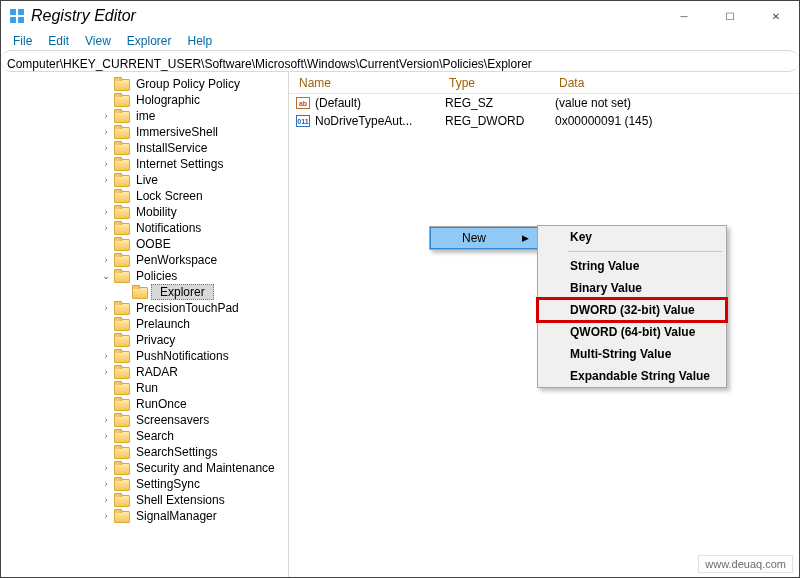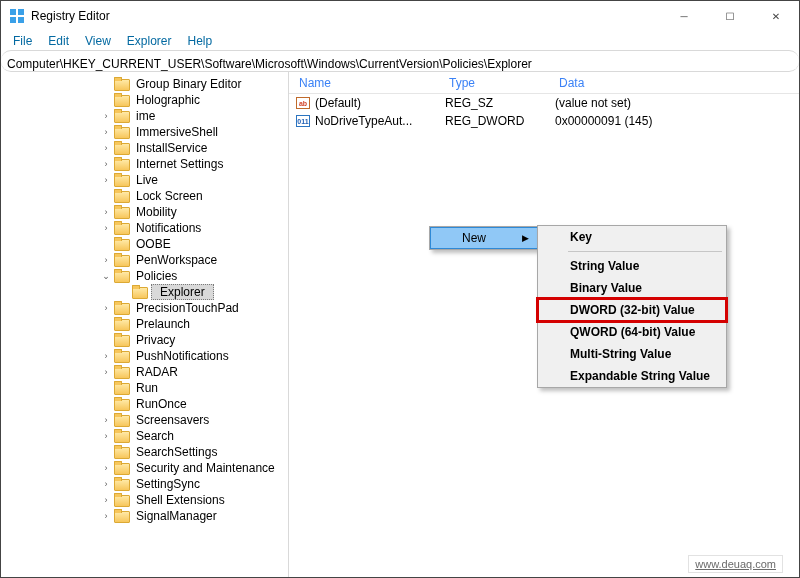--- a/index.html
+++ b/index.html
@@ -1,21 +1,21 @@
 <!DOCTYPE html>
 <html><head>
 <meta charset="utf-8">
 <style>
   * { box-sizing: border-box; font-family: "Segoe UI", Tahoma, sans-serif; font-size: 12px; }
   body { margin: 0; background: #fff; }
   .window { width: 800px; height: 578px; border: 1px solid #444; position: relative; background: #fff; overflow: hidden; display: flex; flex-direction: column; }
 
   .titlebar { height: 30px; display: flex; align-items: center; padding: 0 0 0 8px; }
   .titlebar .app-icon { width: 16px; height: 16px; display: inline-flex; align-items: center; justify-content: center; margin-right: 6px; }
-  .titlebar .title { color: #000; font-size: 12px; }
+  .titlebar .title { color: #000; font-size: 16px; font-style: italic; }
   .titlebar .win-controls { margin-left: auto; display: flex; height: 100%; }
   .titlebar .win-controls div { width: 46px; display: flex; align-items: center; justify-content: center; color: #444; font-family: "Segoe UI Symbol", sans-serif; font-size: 10px; }
 
   .menubar { height: 19px; display: flex; align-items: center; padding: 0 4px; }
   .menubar span { padding: 2px 8px; color: #0369a1; }
 
   .address { height: 22px; border-top: 1px solid #d9d9d9; border-bottom: 1px solid #d9d9d9; display: flex; align-items: flex-end; padding: 0 6px; background: #fff; color: #000; border-radius: 10px; }
 
   .body { flex: 1; display: flex; min-height: 0; }
   .tree-pane { width: 288px; border-right: 1px solid #d9d9d9; overflow: hidden; position: relative; }
@@ -23,21 +23,21 @@
 
   .tree { padding: 4px 0 4px 0; }
   .tree-row { height: 16px; display: flex; align-items: center; padding-left: 2px; white-space: nowrap; }
   .tree-row .caret { width: 14px; height: 14px; display: inline-flex; align-items: center; justify-content: center; color: #5a5a5a; font-size: 9px; }
   .tree-row .folder { width: 16px; height: 14px; margin: 0 3px 0 1px; position: relative; }
   .tree-row .folder::before { content: ""; position: absolute; left: 0; top: 2px; width: 14px; height: 10px; background: linear-gradient(#ffe9a6,#f7c65b); border: 1px solid #dca934; border-radius: 1px; }
   .tree-row .folder::after { content: ""; position: absolute; left: 0; top: 0; width: 6px; height: 3px; background: #f7c65b; border: 1px solid #dca934; border-bottom: none; border-radius: 1px 1px 0 0; }
   .tree-row .label { padding: 0 3px; }
   .tree-row.selected .label { background: #d9d9d9; border: 1px dotted #7a7a7a; padding: 0 8px; }
 
-  .list-header { height: 22px; display: flex; align-items: center; border-bottom: 1px solid #e6e6e6; padding-left: 6px; color: #3b82f6; }
+  .list-header { height: 22px; display: flex; align-items: center; border-bottom: 1px solid #e6e6e6; padding-left: 6px; color: #a16207; }
   .list-header .col { padding: 0 4px; }
   .col-name { width: 150px; }
   .col-type { width: 110px; }
   .col-data { flex: 1; }
 
   .list-row { height: 18px; display: flex; align-items: center; padding-left: 6px; }
   .list-row .reg-icon { width: 16px; height: 14px; margin-right: 4px; display: inline-flex; align-items: center; justify-content: center; }
   .reg-sz { background: #fff; border: 1px solid #c06a2b; width: 14px; height: 12px; display: flex; align-items: center; justify-content: center; }
   .reg-sz span { font-size: 7px; font-weight: bold; color: #d2452b; }
   .reg-dw { background: #fff; border: 1px solid #2b74c0; width: 14px; height: 12px; display: flex; align-items: center; justify-content: center; }
@@ -47,21 +47,21 @@
   .context-menu .item { height: 22px; display: flex; align-items: center; padding: 0 30px 0 32px; position: relative; }
   .context-menu .item .arrow { position: absolute; right: 8px; font-size: 9px; }
   .context-menu .item.hover { background: #90c8f6; border: 1px solid #2e89d6; padding: 0 29px 0 31px; }
   .submenu { position: absolute; left: 100%; top: -3px; background: #f0f0f0; border: 1px solid #a7a7a7; box-shadow: 3px 3px 4px rgba(0,0,0,.25); width: 190px; font-weight: bold; }
   .submenu .sep { height: 1px; background: #c6c6c6; margin: 3px 4px 3px 30px; }
   .submenu .item { padding: 0 12px 0 32px; }
   .submenu .item.highlight { outline: 3px solid #d40000; outline-offset: -1px; }
 
   .vsplit { position: absolute; right: 0; top: 0; bottom: 0; width: 4px; cursor: ew-resize; }
 
-  .watermark { position: absolute; right: 16px; bottom: 4px; background: rgba(255,255,255,.85); padding: 2px 6px; font-size: 11px; color: #6a6a6a; border: 1px solid #e2e2e2; text-decoration: underline; }
+  .watermark { position: absolute; right: 6px; bottom: 4px; background: rgba(255,255,255,.85); padding: 2px 6px; font-size: 11px; color: #6a6a6a; border: 1px solid #e2e2e2; }
 
   .tree-indent-1 { padding-left: 98px; }
   .tree-indent-2 { padding-left: 116px; }
 </style>
 </head>
 <body>
 
 <div class="window">
 
   <div class="titlebar">
@@ -92,21 +92,21 @@
   <div class="address">
     <span>Computer\HKEY_CURRENT_USER\Software\Microsoft\Windows\CurrentVersion\Policies\Explorer</span>
   </div>
 
   <div class="body">
     <div class="tree-pane">
       <div class="tree" id="tree">
           <div class="tree-row tree-indent-1">
             <span class="caret"></span>
             <span class="folder"></span>
-            <span class="label">Group Binary Editor</span>
+            <span class="label">Group Policy Policy</span>
           </div>
           <div class="tree-row tree-indent-1">
             <span class="caret"></span>
             <span class="folder"></span>
             <span class="label">Holographic</span>
           </div>
           <div class="tree-row tree-indent-1">
             <span class="caret">›</span>
             <span class="folder"></span>
             <span class="label">ime</span>

